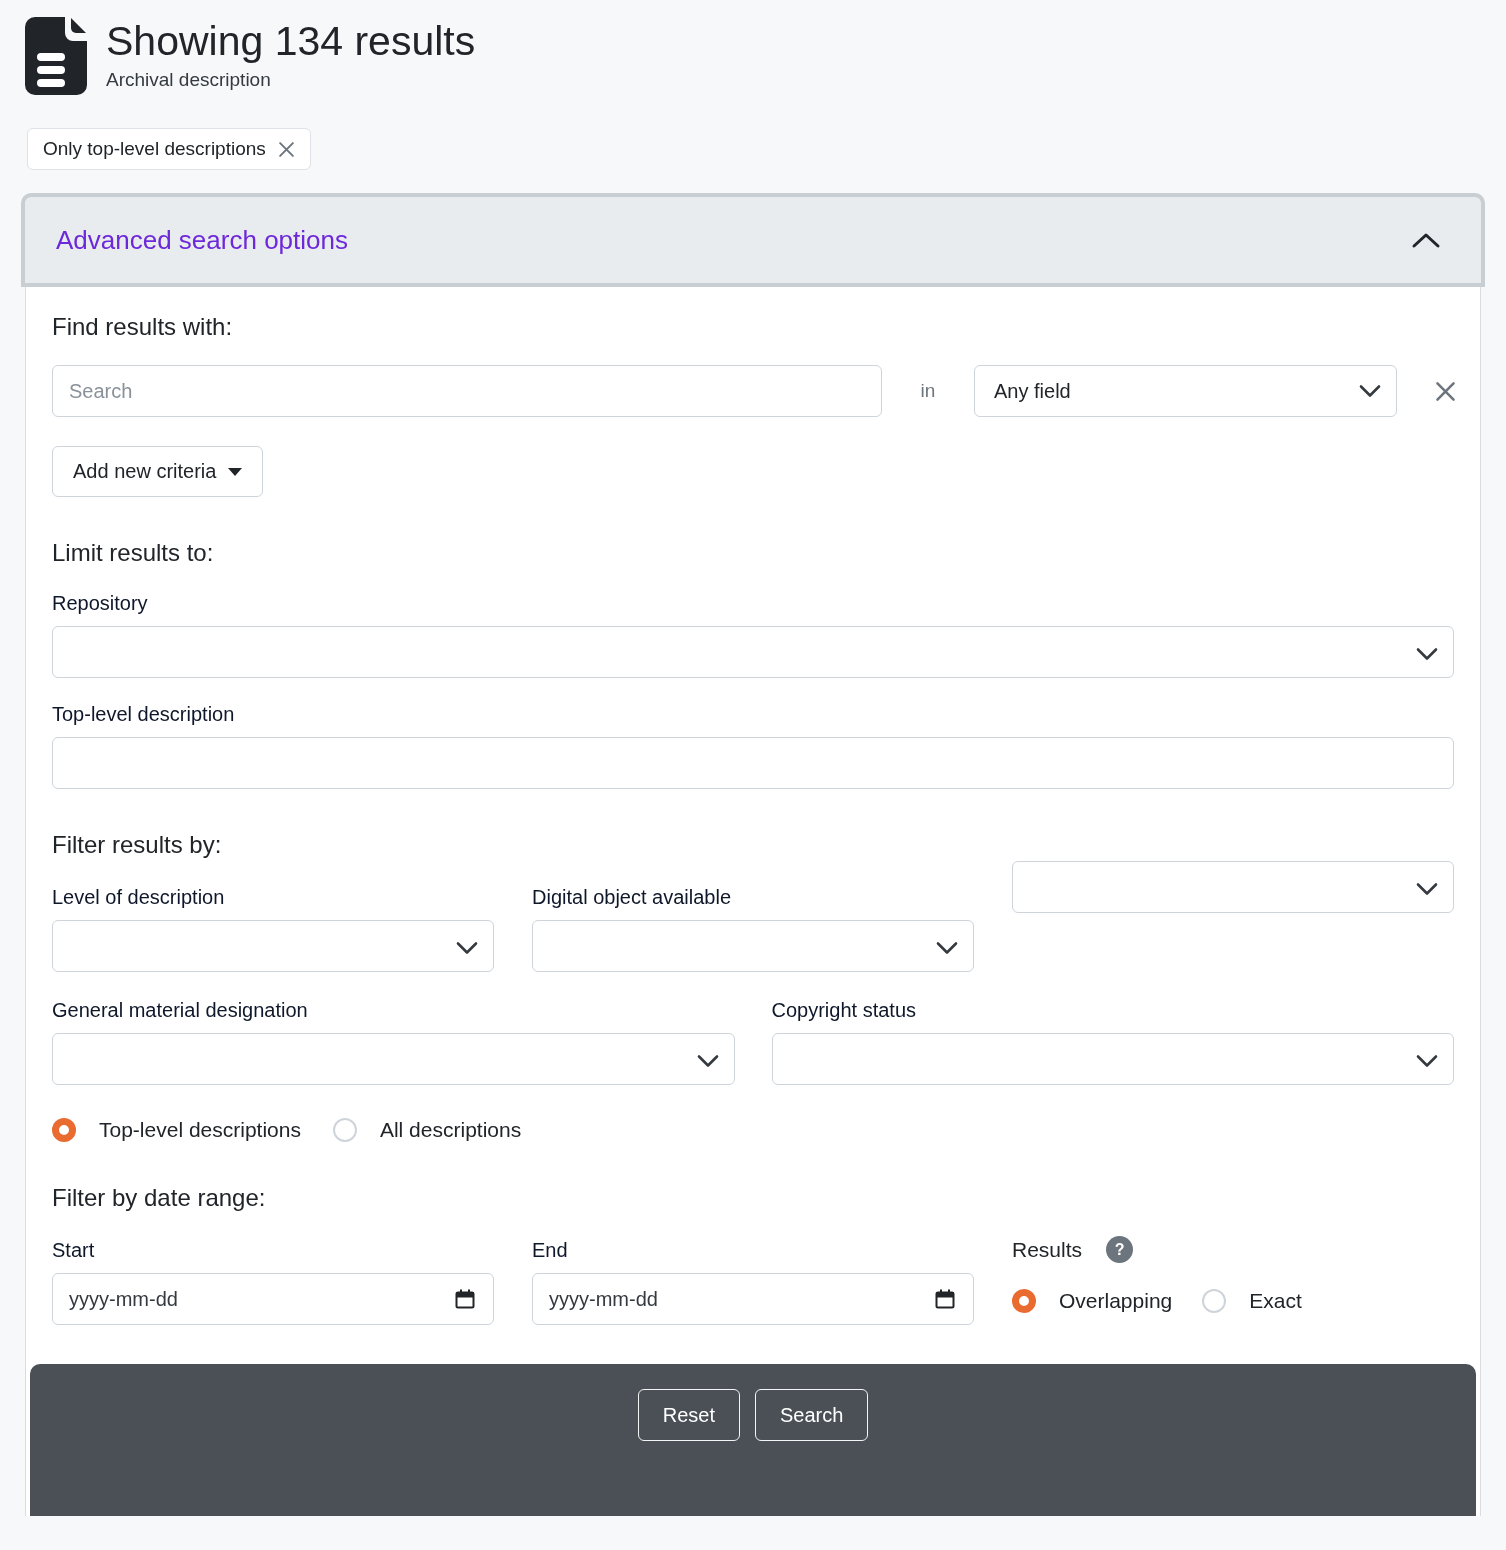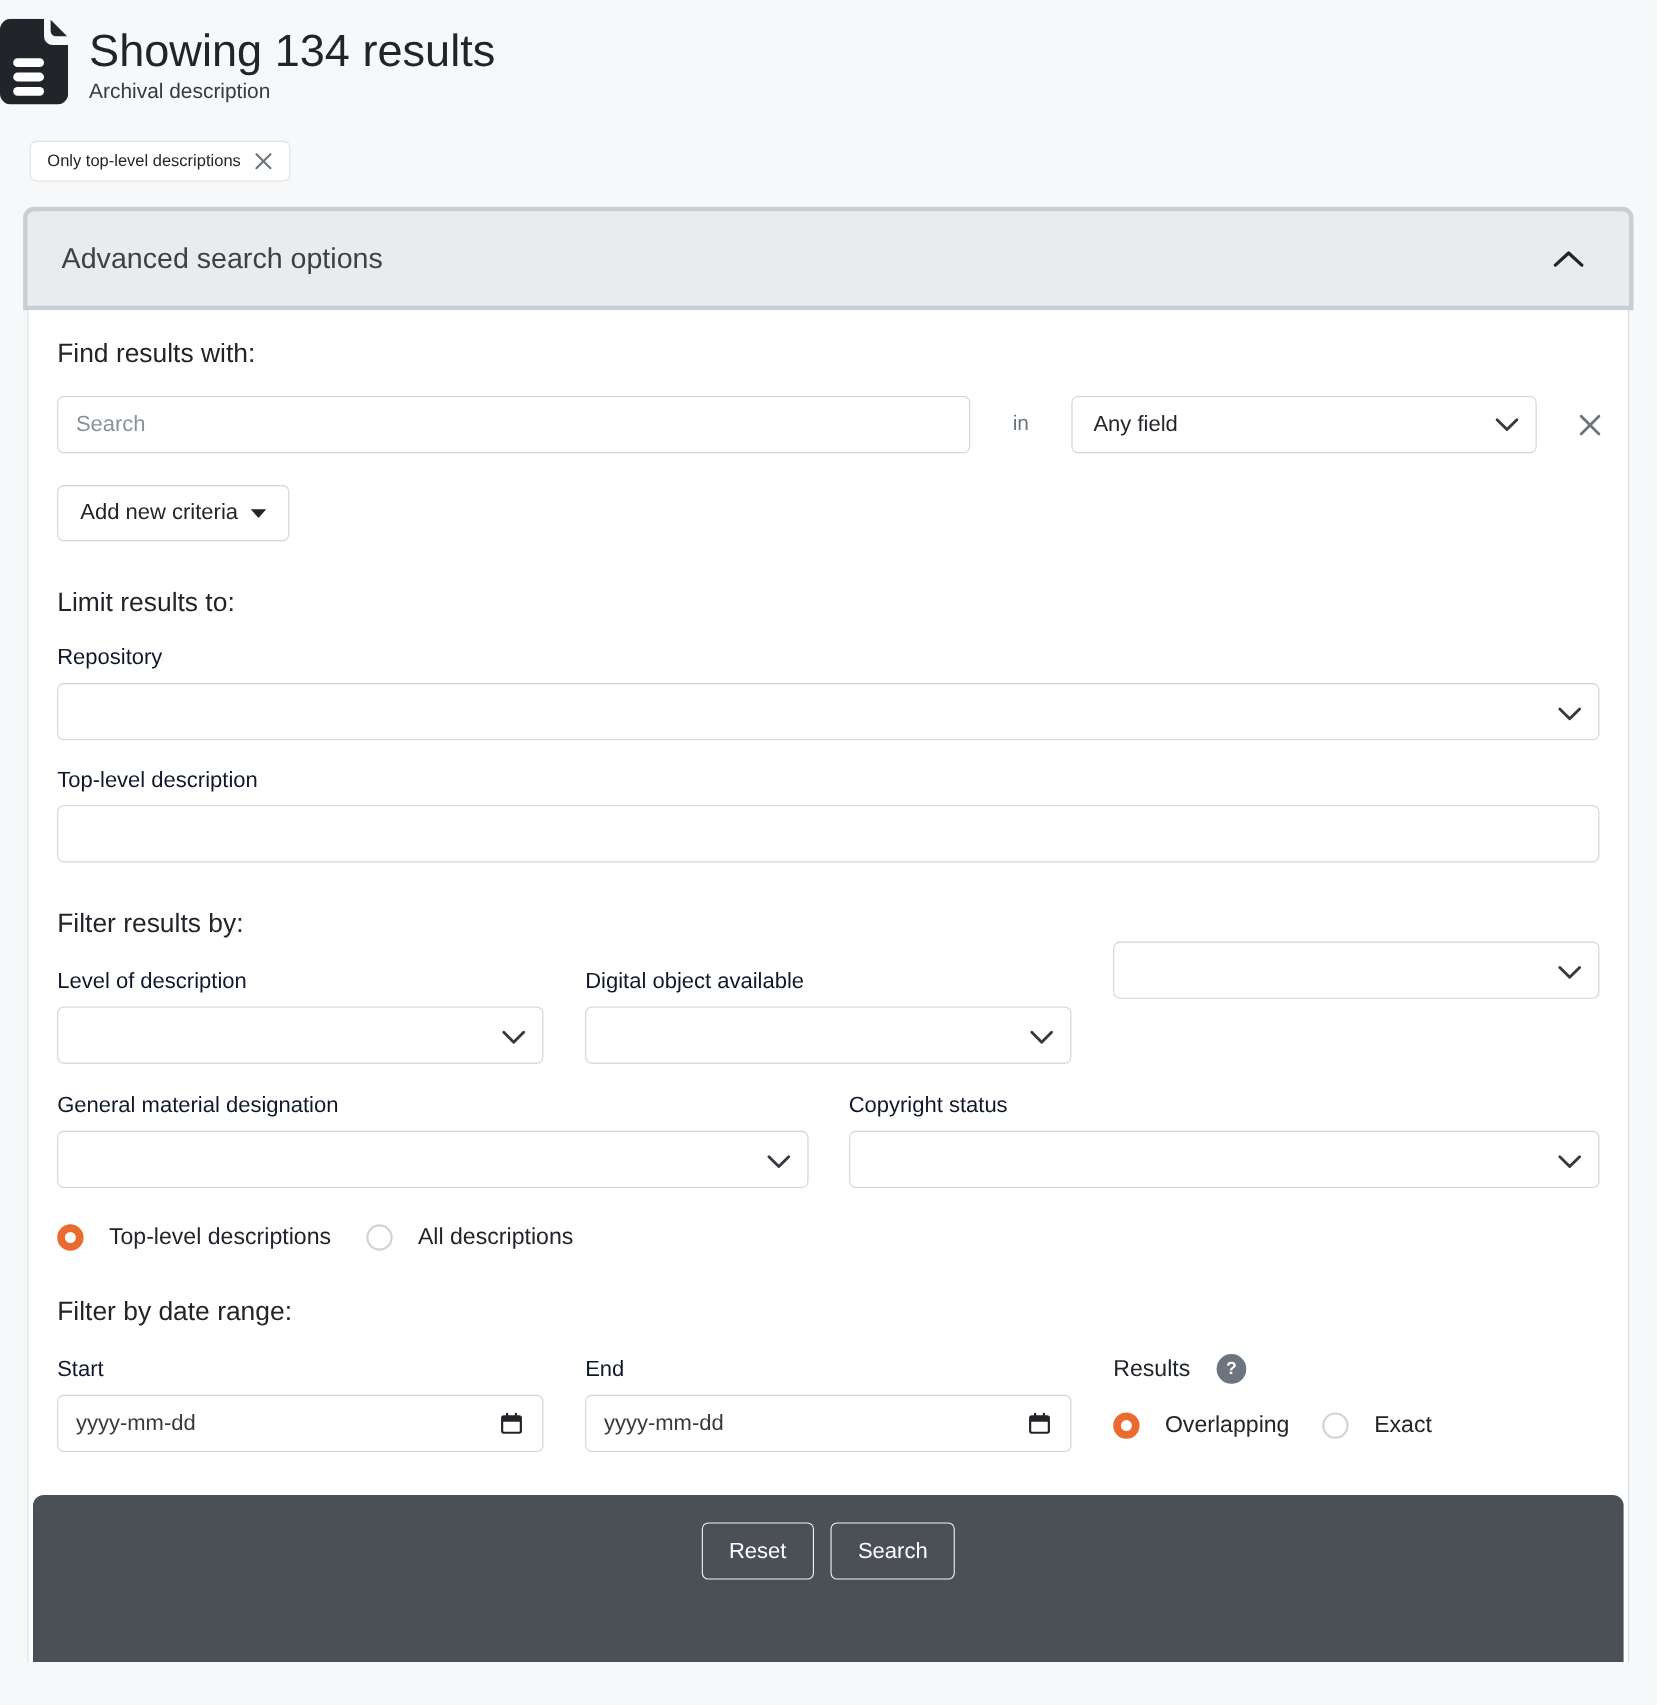--- a/index.html
+++ b/index.html
@@ -5,43 +5,43 @@
   * { box-sizing: border-box; margin: 0; padding: 0; }
   html, body {
     width: 1506px; height: 1550px; overflow: hidden;
     background: #f7f8f9;
     font-family: "Liberation Sans", sans-serif;
     color: #212529;
   }
   .page { padding: 14px 0 0 0; }
 
   
-  .head-row { display: flex; align-items: flex-end; gap: 19px; }
+  .head-row { display: flex; align-items: center; gap: 19px; padding-left: 25px; }
   .doc-icon { width: 62px; height: 78px; flex: 0 0 auto; margin-top: 3px; }
   .title { font-size: 41px; font-weight: 500; line-height: 1.15; letter-spacing: 0; }
   .subtitle { font-size: 19px; color: #343a40; margin-top: 3px; }
 
   
   .pill {
     display: inline-flex; align-items: center; gap: 12px;
     margin: 33px 0 0 27px; padding: 9px 15px;
     background: #ffffff; border: 1px solid #dee2e6; border-radius: 6px;
-    font-size: 15px; cursor: default;
+    font-size: 19px; cursor: default;
   }
   .pill svg { display: block; }
 
   
   .accordion { margin: 23px 21px 0 21px; }
   .acc-header {
     background: #e9ecef; border: 4px solid #c9ced3;
     border-radius: 10px 10px 0 0;
     height: 94px; display: flex; align-items: center; justify-content: space-between;
     padding: 0 40px 0 31px; cursor: pointer;
   }
-  .acc-header .acc-title { font-size: 26px; color: #404040; }
+  .acc-header .acc-title { font-size: 26px; color: #6d28d9; }
   .acc-body {
     margin: 0 4px; background: #ffffff;
     border-left: 1px solid #d9dde0; border-right: 1px solid #d9dde0;
     padding: 26px 26px 0 26px;
     min-height: 1175px;
   }
 
   h2.section { font-size: 24px; font-weight: 400; color: #212529; }
 
   

